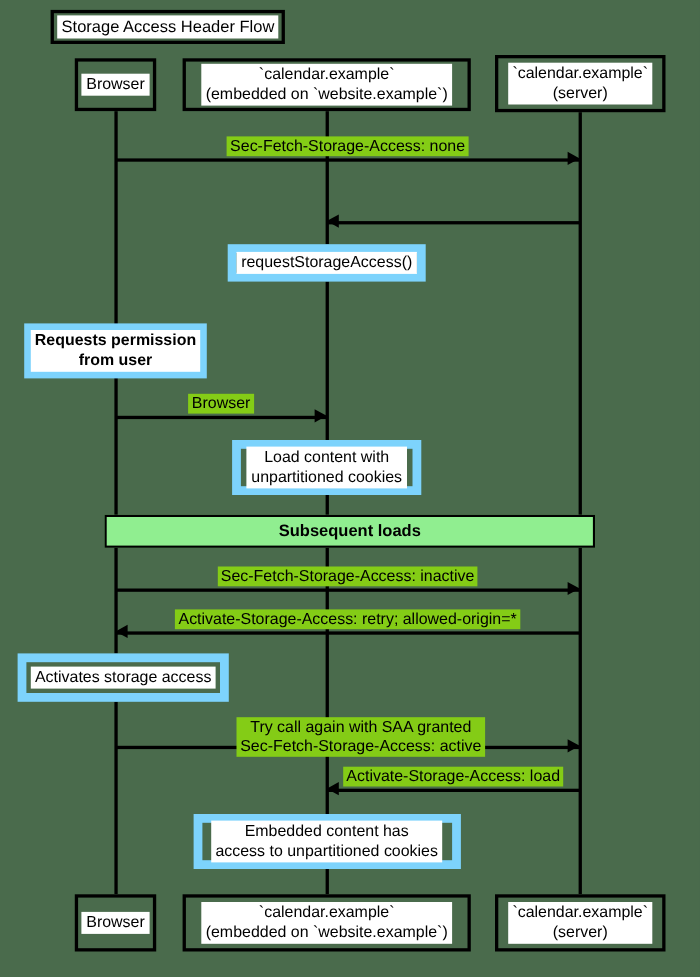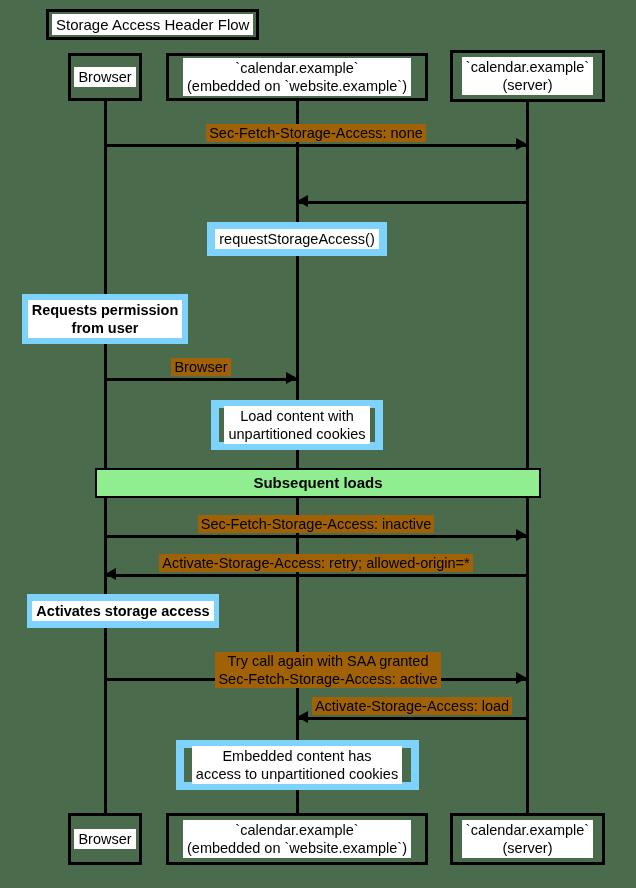--- a/index.html
+++ b/index.html
@@ -54,21 +54,21 @@
   .arrow-head{
     width:0;height:0;
     border-top:6px solid transparent;
     border-bottom:6px solid transparent;
   }
   .arrow-head.right{border-left:11px solid #000;}
   .arrow-head.left{border-right:11px solid #000;}
 
   
   .msg-label{
-    background:#a16207;color:#000;
+    background:#84cc16;color:#000;
     font-size:14.5px;line-height:18px;
     text-align:center;
     padding:0 3px;
     white-space:pre;
   }
 
   
   .note{
     border:8px solid #7dd3fc;
     background:#4a6b4c;
@@ -154,20 +154,20 @@
       <div class="nt">requestStorageAccess()</div>
     </div>
     <div class="abs note" style="left: 22px; top: 294px; width: 166px; height: 50px; font-weight: bold;">
       <div class="nt">Requests permission
 from user</div>
     </div>
     <div class="abs note" style="left: 211px; top: 400px; width: 172px; height: 50px;">
       <div class="nt">Load content with
 unpartitioned cookies</div>
     </div>
-    <div class="abs note" style="left: 27px; top: 594px; width: 192px; height: 34px; font-weight: bold;">
+    <div class="abs note" style="left: 16px; top: 594px; width: 192px; height: 44px;">
       <div class="nt">Activates storage access</div>
     </div>
     <div class="abs note" style="left: 175.5px; top: 740px; width: 243px; height: 50px;">
       <div class="nt">Embedded content has
 access to unpartitioned cookies</div>
     </div>
   </div>
 
 </body></html>

